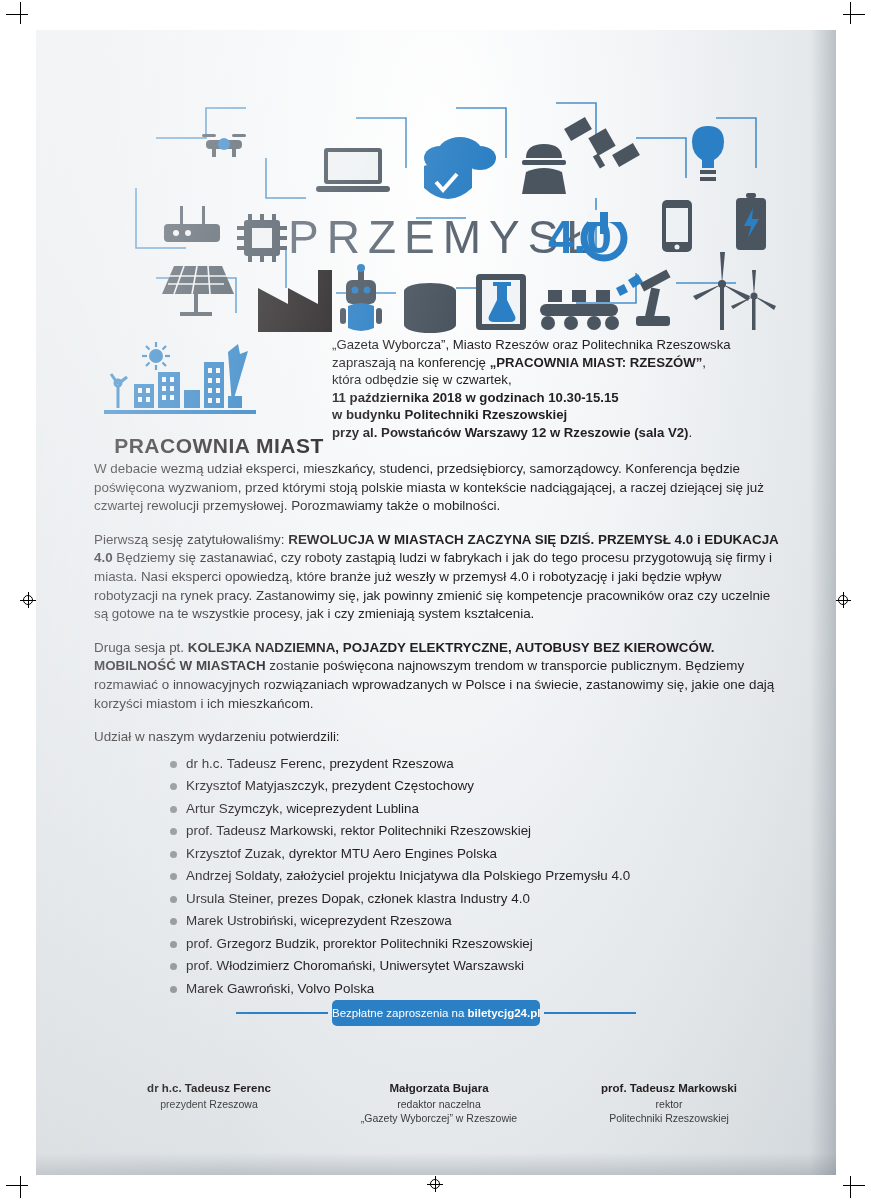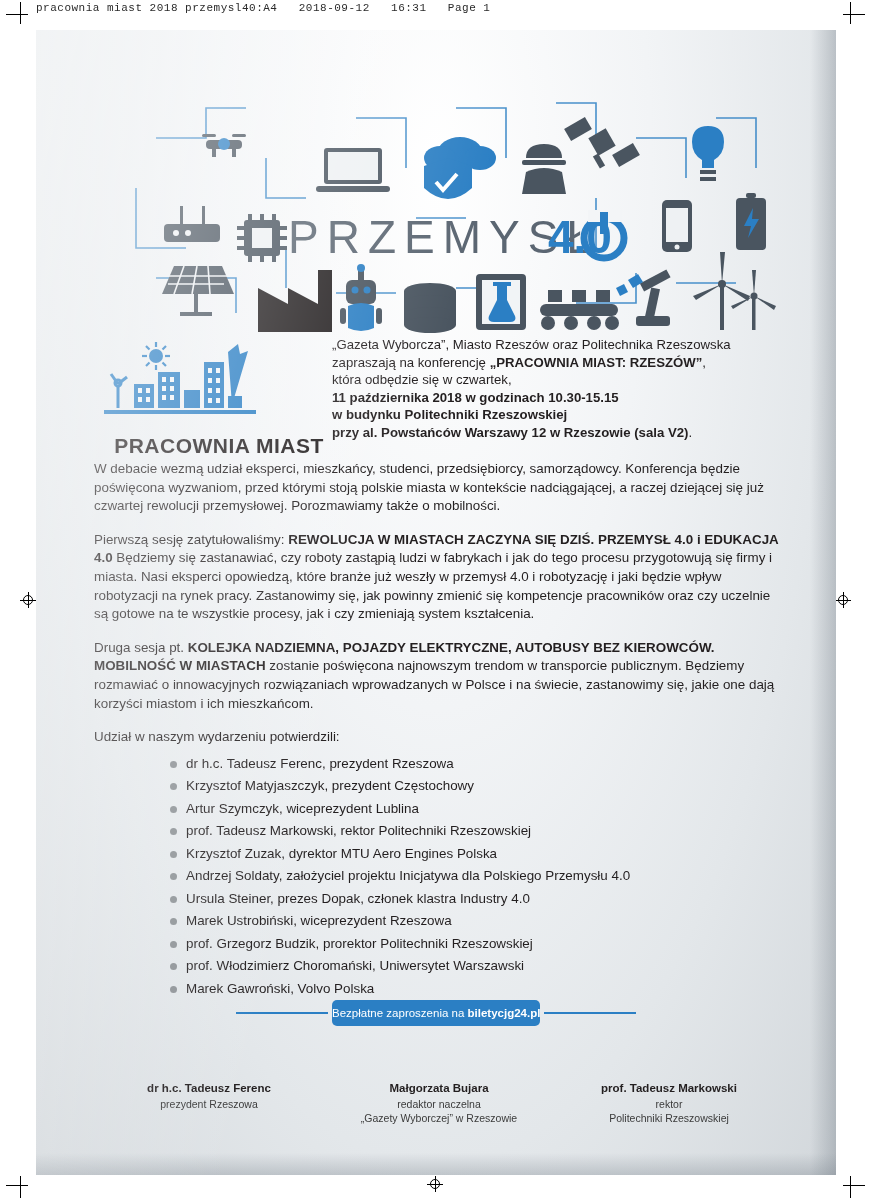--- a/index.html
+++ b/index.html
@@ -191,21 +191,20 @@
     font-size: 10.5px;
     line-height: 14px;
     color: #3b3b3b;
   }
 </style>
 </head>
 <body>
 
 <div id="page">
 
-  <div class="slug">pracownia miast 2018 przemysl40:A4   2018-09-12   16:31   Page 1</div>
 
   <div class="crop h" style="left:6px;  top:14px;  width:22px;"></div>
   <div class="crop v" style="left:20px; top:2px;   height:22px;"></div>
   <div class="crop h" style="right:6px; top:14px;  width:22px;"></div>
   <div class="crop v" style="right:20px;top:2px;   height:22px;"></div>
   <div class="crop h" style="left:6px;  bottom:14px; width:22px;"></div>
   <div class="crop v" style="left:20px; bottom:2px;  height:22px;"></div>
   <div class="crop h" style="right:6px; bottom:14px; width:22px;"></div>
   <div class="crop v" style="right:20px;bottom:2px;  height:22px;"></div>
 

